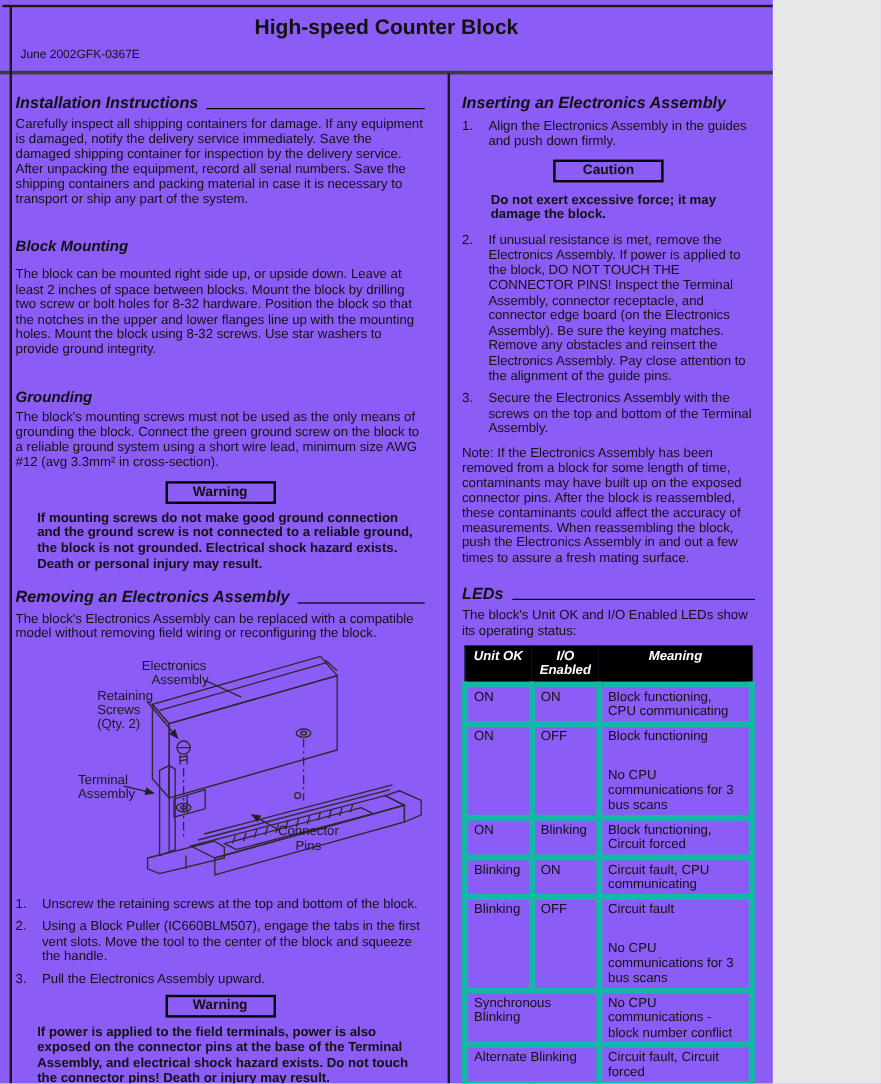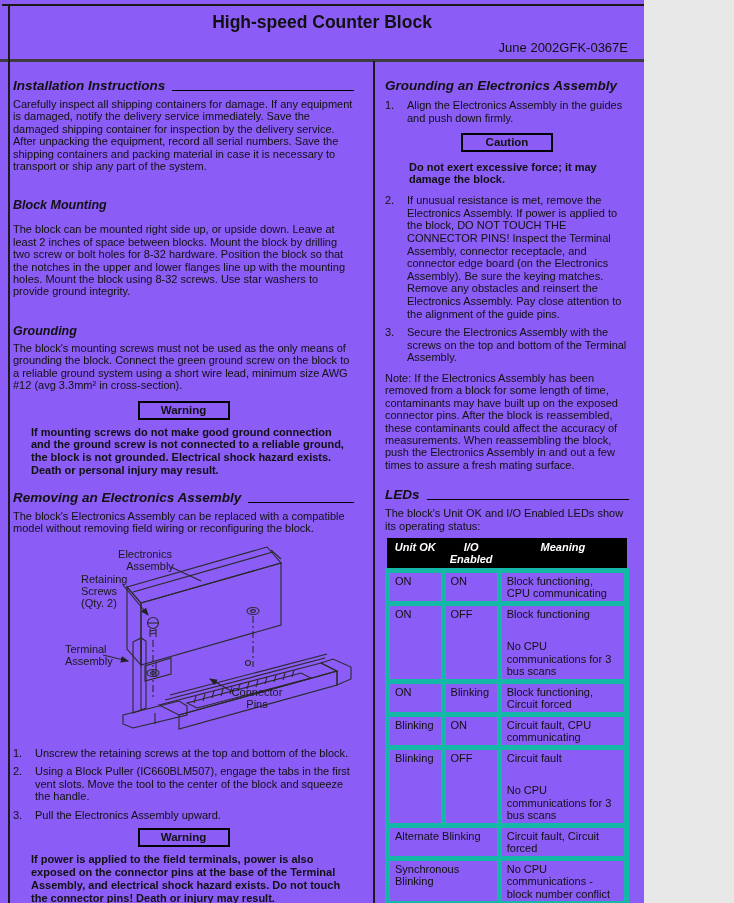--- a/index.html
+++ b/index.html
@@ -6,21 +6,21 @@
   .page{position:relative;width:644px;height:903px;background:#8b5cf6;
         font-family:"Liberation Sans","DejaVu Sans",sans-serif;color:#111;overflow:hidden;}
   
   .rule-top{position:absolute;left:2px;right:0;top:4px;height:2px;background:#1a1a1a;}
   .rule-header{position:absolute;left:0;right:0;top:59px;height:2.5px;background:#3c3c3c;}
   .frame-left{position:absolute;left:8px;top:5px;bottom:0;width:1.5px;background:#1a1a1a;}
   .frame-right{position:absolute;left:729px;top:5px;bottom:0;width:1.5px;background:#1a1a1a;}
   .divider{position:absolute;left:373px;top:61px;bottom:0;width:1.5px;background:#1a1a1a;}
   
   .title{position:absolute;top:12px;left:0;right:0;text-align:center;font-size:17.5px;font-weight:bold;}
-  .header-row{position:absolute;top:40px;left:17px;right:16px;display:flex;justify-content:flex-end;font-size:13px;}
+  .header-row{position:absolute;top:40px;left:17px;right:16px;display:flex;justify-content:flex-start;font-size:10px;}
   
   .columns{position:absolute;top:64px;left:9px;right:5px;bottom:0;display:flex;}
   .col-left{width:364px;box-sizing:border-box;padding:14px 19px 0 4px;}
   .col-right{flex:1;box-sizing:border-box;padding:14px 10px 0 12px;}
   
   .h2{display:flex;margin:0 0 5px 0;font-size:13.5px;font-weight:bold;font-style:italic;}
   .h2 .tail{flex:1;align-self:flex-end;margin:0 0 2px 7px;border-bottom:1.6px solid #000;height:0;}
   .h3{margin:26px 0 1px 0;font-size:12.5px;font-weight:bold;font-style:italic;}
   .p{margin:4px 0 0 0;font-size:11px;line-height:12.4px;}
   .gap{height:6px;}
@@ -174,21 +174,21 @@
         <span class="num">3.</span>
         <span>Pull the Electronics Assembly upward.</span>
       </div>
 
       <div class="wbox" style="margin-top:7px">Warning</div>
       <div class="wtext">If power is applied to the field terminals, power is also exposed on the connector pins at the base of the Terminal Assembly, and electrical shock hazard exists.  Do not touch the connector pins!  Death or injury may result.</div>
     </div>
 
     <div class="col-right">
       <div class="h2">
-        <span>Grounding an Electronics Assembly</span>
+        <span>Inserting an Electronics Assembly</span>
       </div>
       <div class="step">
         <span class="num">1.</span>
         <span>Align the Electronics Assembly in the guides and push down firmly.</span>
       </div>
 
       <div class="wbox">Caution</div>
       <div class="wtext-center">Do not exert excessive force;  it may damage the block.</div>
 
       <div class="step" style="margin-top:9px">
@@ -240,26 +240,26 @@
         </tr>
         <tr>
           <td>Blinking</td>
           <td>OFF</td>
           <td>
             <div>Circuit fault</div>
             <div class="m2">No CPU communications for 3 bus scans</div>
           </td>
         </tr>
         <tr>
+          <td colspan="2">Synchronous Blinking</td>
+          <td>No CPU communications - block number conflict</td>
+        </tr>
+        <tr>
           <td colspan="2">Alternate Blinking</td>
           <td>Circuit fault, Circuit forced</td>
-        </tr>
-        <tr>
-          <td colspan="2">Synchronous Blinking</td>
-          <td>No CPU communications - block number conflict</td>
         </tr>
         <tr>
           <td>OFF</td>
           <td>don't care</td>
           <td>Electronics/Terminal Assembly mismatch</td>
         </tr>
       </tbody>
         </table>
 
     </div>

